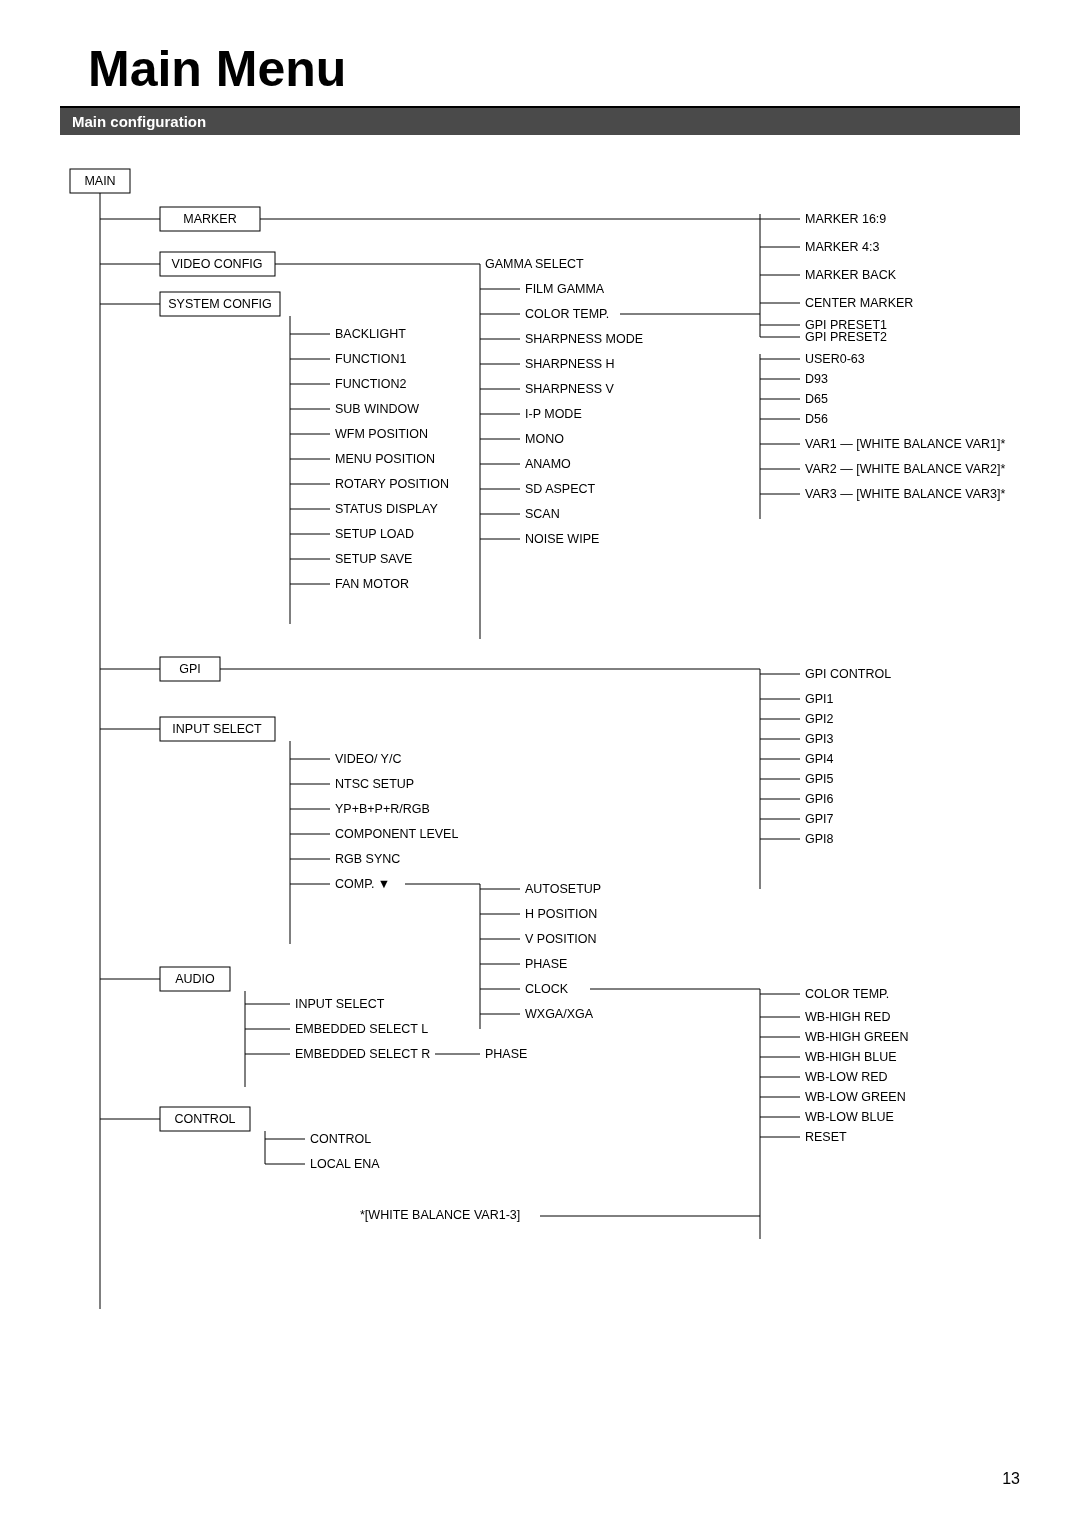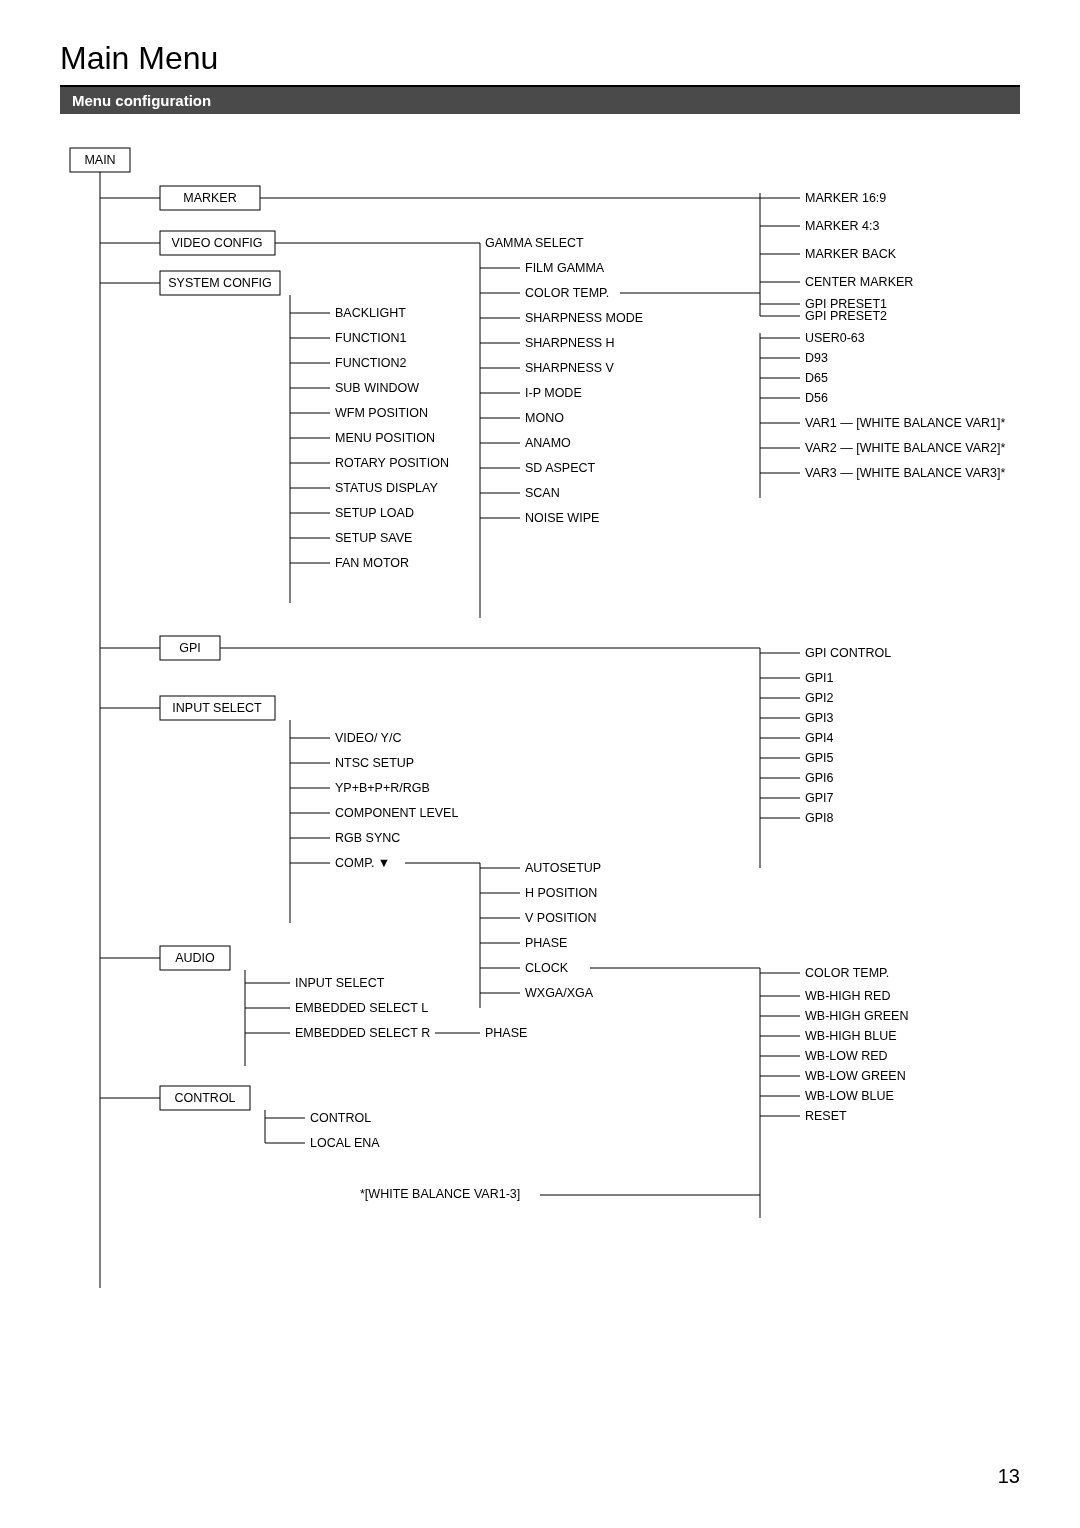--- a/index.html
+++ b/index.html
@@ -5,23 +5,24 @@
     * { margin: 0; padding: 0; box-sizing: border-box; }
     body {
       background: #fff;
       font-family: Arial, Helvetica, sans-serif;
       width: 1080px;
       min-height: 1528px;
       padding: 40px 60px 60px 60px;
       color: #000;
     }
     h1 {
-      font-size: 32px;
-      font-weight: normal;
+      font-size: 50px;
+      font-weight: bold;
       margin-bottom: 8px;
+      margin-left: 28px;
     }
     .divider {
       border: none;
       border-top: 2px solid #000;
       margin-bottom: 0;
     }
     .section-header {
       background: #4a4a4a;
       color: #fff;
       font-size: 15px;
@@ -33,30 +34,30 @@
     .menu-diagram {
       position: relative;
       font-size: 12.5px;
       font-family: Arial, Helvetica, sans-serif;
       text-decoration: underline;
     }
     .page-number {
       position: absolute;
       bottom: 40px;
       right: 60px;
-      font-size: 20px;
+      font-size: 16px;
     }
   </style>
 </head>
 <body>
 
 <h1>Main Menu</h1>
 <hr class="divider">
 
-<div class="section-header">Menu configuration</div>
+<div class="section-header">Main configuration</div>
 
 <div class="menu-diagram">
   <svg width="960" height="1260" style="font-family: Arial, Helvetica, sans-serif; font-size: 12.5px;">
 
     <rect x="10" y="10" width="60" height="24" fill="white" stroke="#000" stroke-width="1"></rect>
     <text x="40" y="26" text-anchor="middle" font-size="12.5" font-family="Arial">MAIN</text>
 
     <line x1="40" y1="34" x2="40" y2="1150" stroke="#000" stroke-width="1"></line>
 
     <line x1="40" y1="60" x2="100" y2="60" stroke="#000" stroke-width="1"></line>

